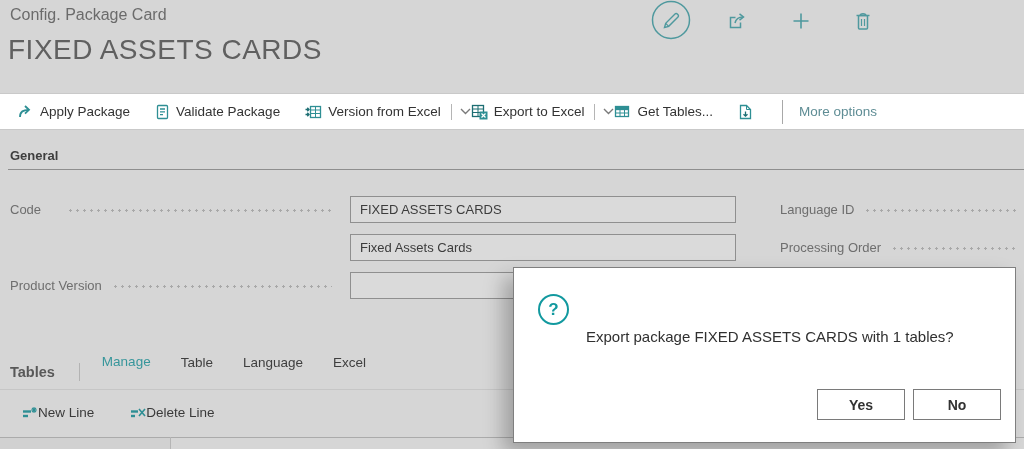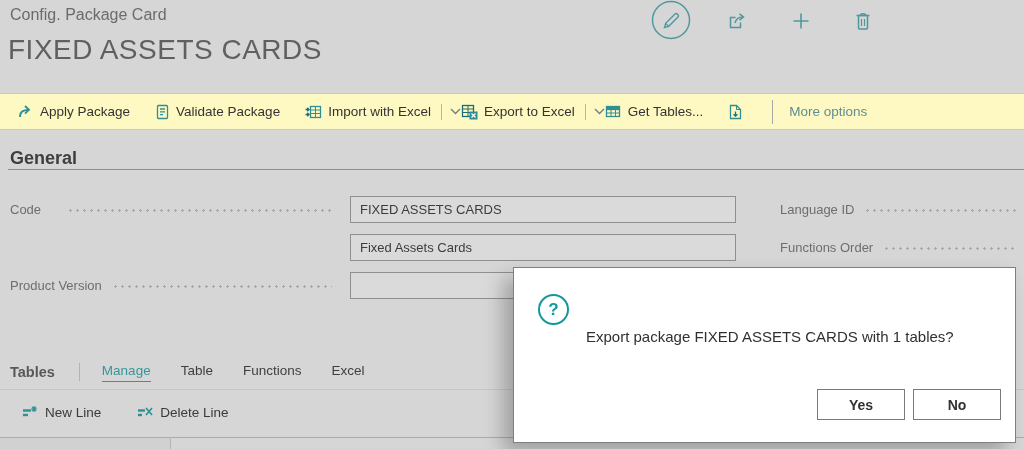--- a/index.html
+++ b/index.html
@@ -10,51 +10,51 @@
     -webkit-font-smoothing:antialiased;
   }
   
   .breadcrumb{position:absolute;left:10px;top:6px;font-size:16px;color:#6b6b6b;}
   .page-title{position:absolute;left:8px;top:34px;font-size:28px;font-weight:300;
     letter-spacing:.5px;color:#606060;}
   .header-actions{position:absolute;left:650px;top:0;display:flex;align-items:center;height:42px;}
   .hicon{display:flex;align-items:center;justify-content:center;cursor:pointer;}
   .hicon svg{display:block;}
   
-  .toolbar{position:absolute;left:0;right:0;top:93px;height:37px;background:#fef9c3;
+  .toolbar{position:absolute;left:0;right:0;top:93px;height:37px;background:#ffffff;
     border-top:1px solid #c9c9c9;border-bottom:1px solid #c9c9c9;
     display:flex;align-items:center;padding-left:18px;box-sizing:border-box;
     font-size:13.5px;color:#333;white-space:nowrap;}
   .tb-item{display:flex;align-items:center;gap:6px;cursor:pointer;}
   .tb-item + .tb-item{margin-left:25px;}
   .tb-sep{width:1px;height:16px;background:#b5b5b5;margin:0 8px 0 10px;}
   .tb-sep-tall{width:1px;height:24px;background:#a8a8a8;margin:0 16px 0 30px;}
   .tb-chevron{display:flex;align-items:center;cursor:pointer;}
   .tb-more{color:#5f8d95;cursor:pointer;margin-right:-6px;}
   
-  .section-heading{position:absolute;left:10px;top:148px;font-size:18px;font-weight:bold;color:#3e3e3e;}
+  .section-heading{position:absolute;left:10px;top:148px;font-size:13px;font-weight:bold;color:#3e3e3e;}
   .section-underline{position:absolute;left:8px;right:0;top:169px;height:1px;background:#8e8e8e;}
   .field-row{position:absolute;display:flex;align-items:center;height:27px;}
   .field-label{font-size:13px;color:#6e6e6e;flex:0 0 auto;}
   .leader{flex:1;height:3px;margin:2px 10px 0 10px;
     background-image:radial-gradient(circle,#a8a8a8 1px,rgba(0,0,0,0) 1.2px);
     background-size:7px 3px;background-repeat:repeat-x;background-position:left center;}
   .field-input{position:absolute;left:350px;width:386px;height:27px;box-sizing:border-box;
     background:#dadada;border:1px solid #8f8f8f;display:flex;align-items:center;
     padding:0 9px;font-size:13px;color:#3c3c3c;}
   
   .tables-head{position:absolute;left:10px;top:361px;display:flex;align-items:center;height:22px;}
   .tables-title{font-size:14.5px;font-weight:bold;color:#585858;}
   .tabs-sep{width:1px;height:18px;background:#b3b3b3;margin:0 22px 0 24px;}
-  .tab{font-size:13.5px;color:#3f3f3f;margin-right:30px;cursor:pointer;padding-bottom:3px;}
+  .tab{font-size:13.5px;color:#3f3f3f;margin-right:30px;cursor:pointer;padding-bottom:20px;}
   .tab.active{color:#37969b;border-bottom:1.5px solid #37969b;}
   .tabs-underline{position:absolute;left:0;right:0;top:389px;height:1px;background:#c6c6c6;}
   .line-actions{position:absolute;left:22px;top:405px;display:flex;align-items:center;gap:36px;
     font-size:13.5px;color:#3a3a3a;}
-  .la-item{display:flex;align-items:flex-start;gap:7px;cursor:pointer;}
+  .la-item{display:flex;align-items:center;cursor:pointer;}
   .grid-topline{position:absolute;left:0;right:0;top:437px;height:1px;background:#ababab;}
   .grid-cell-left{position:absolute;left:0;top:438px;width:170px;height:11px;background:#d1d1d1;}
   .grid-vline{position:absolute;left:170px;top:437px;width:1px;height:12px;background:#b5b5b5;}
   
   .dialog{position:absolute;left:513px;top:267px;width:503px;height:176px;background:#ffffff;
     border:1px solid #7f7f7f;box-sizing:border-box;z-index:5;
     box-shadow:-10px 10px 18px rgba(0,0,0,.25);}
   .dlg-qicon{position:absolute;left:24px;top:26px;width:31px;height:31px;border-radius:50%;
     border:2.5px solid #12999f;box-sizing:border-box;display:flex;align-items:center;
     justify-content:center;font-size:17px;font-weight:600;color:#12999f;}
@@ -118,21 +118,21 @@
       </svg>
       <span>Validate Package</span>
     </span>
     <span class="tb-item">
       <svg width="17" height="16" viewBox="0 0 17 16" fill="none" stroke="#2e8f94" stroke-width="1.3">
         <rect x="5.5" y="2.5" width="10" height="11"></rect>
         <path d="M5.5 6 H15.5 M5.5 9.5 H15.5 M10.5 2.5 V13.5" stroke-width="1"></path>
         <path d="M0.5 5.5 H4 M2.3 3.8 L4 5.5 L2.3 7.2" stroke="#1d6e73"></path>
         <path d="M0.5 10.5 H4 M2.3 8.8 L4 10.5 L2.3 12.2" stroke="#1d6e73"></path>
       </svg>
-      <span>Import with Excel</span>
+      <span>Version from Excel</span>
     </span>
     <span class="tb-sep"></span>
     <span class="tb-chevron">
       <svg width="11" height="7" viewBox="0 0 11 7" fill="none" stroke="#7a7a7a" stroke-width="1.4">
         <path d="M1 1 L5.5 5.5 L10 1"></path>
       </svg>
     </span>
     <span class="tb-item">
       <svg width="17" height="16" viewBox="0 0 17 16" fill="none" stroke="#1d6e73" stroke-width="1.3">
         <rect x="1.5" y="1.5" width="11" height="11"></rect>
@@ -183,30 +183,30 @@
     <span class="field-label">Product Version</span>
     <span class="leader"></span>
   </div>
   <div class="field-input" style="top:272px;"></div>
 
   <div class="field-row" style="left:780px;right:-2px;top:196px;">
     <span class="field-label">Language ID</span>
     <span class="leader"></span>
   </div>
   <div class="field-row" style="left:780px;right:-2px;top:234px;">
-    <span class="field-label">Functions Order</span>
+    <span class="field-label">Processing Order</span>
     <span class="leader"></span>
   </div>
 
   <div class="tables-head">
     <span class="tables-title">Tables</span>
     <span class="tabs-sep"></span>
     <span class="tab active">Manage</span>
     <span class="tab">Table</span>
-    <span class="tab">Functions</span>
+    <span class="tab">Language</span>
     <span class="tab">Excel</span>
   </div>
   <div class="tabs-underline"></div>
 
   <div class="line-actions">
     <span class="la-item">
       <svg width="16" height="14" viewBox="0 0 16 14" fill="none" stroke="#2e8f94">
         <path d="M1 5.5 H9" stroke-width="2.4"></path>
         <path d="M1 10 H6" stroke-width="2.4"></path>
         <path d="M12 1 V7 M9 4 H15 M10 1.8 L14 6.2 M14 1.8 L10 6.2" stroke-width="1.1"></path>

